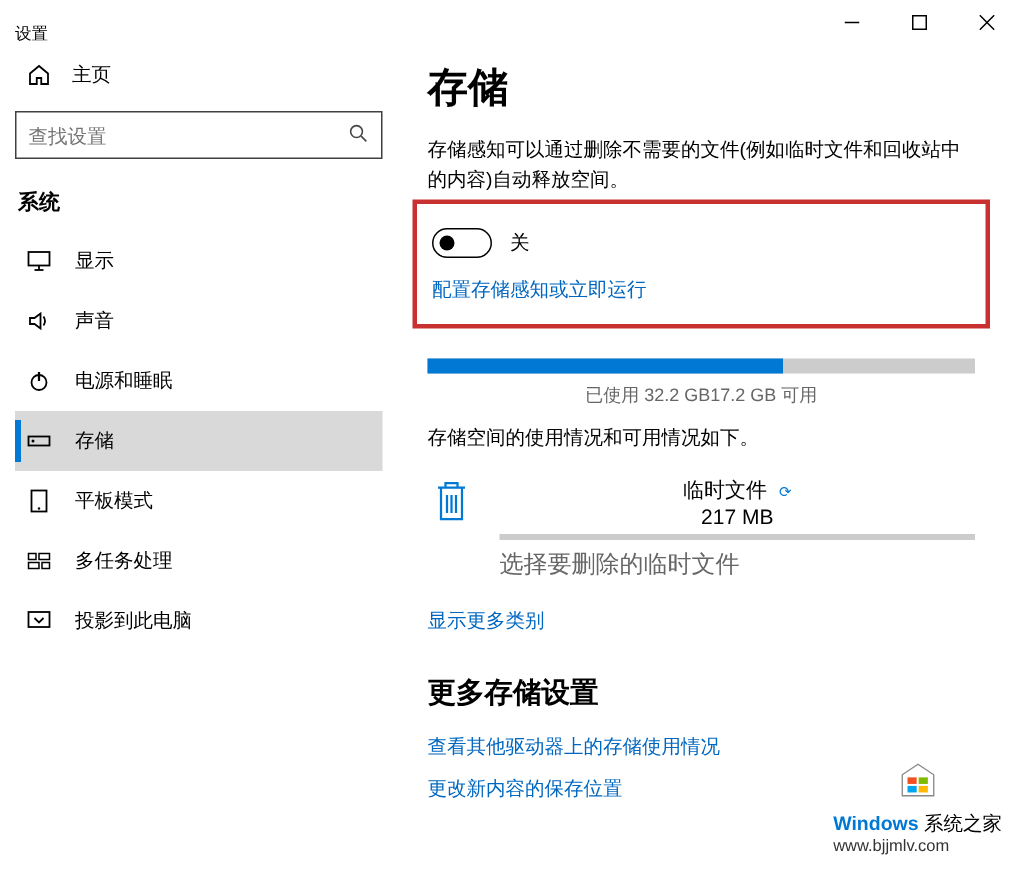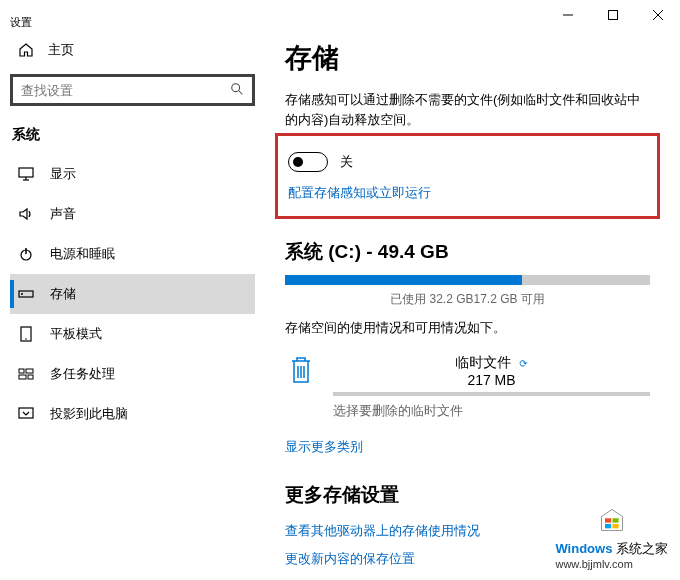--- a/index.html
+++ b/index.html
@@ -54,21 +54,21 @@
     .home-icon {
       width: 16px;
       height: 16px;
       display:flex;
       align-items:center;
       justify-content:center;
     }
     .search-box {
       display: flex;
       align-items: center;
-      border: 3px solid #404040;
+      border: 1px solid #404040;
       height: 32px;
       padding: 0 8px;
       margin: 4px 0 8px 0;
       background: #fff;
       justify-content: flex-end;
     }
     .search-input {
       flex: 1;
       border: none;
       outline: none;
@@ -203,21 +203,21 @@
       margin-bottom: 4px;
       align-items: center;
       flex-direction: column;
     }
     .storage-sub-bar {
       height: 4px;
       background: #ccc;
       margin-bottom: 6px;
     }
     .storage-sub {
-      font-size: 13px;
+      font-size: 16px;
       color: #666;
     }
     .more-title {
       font-size: 19px;
       font-weight: 600;
       margin: 26px 0 14px 0;
     }
     .link-block {
       margin: 10px 0;
     }
@@ -365,21 +365,20 @@
     <div class="highlight-box">
       <div class="toggle-row">
         <div class="toggle">
           <div class="toggle-knob"></div>
         </div>
         <span>关</span>
       </div>
       <div class="link">配置存储感知或立即运行</div>
     </div>
 
-    <div class="drive-title">系统 (C:) - 49.4 GB</div>
     <div class="usage-bar">
       <div class="usage-fill"></div>
     </div>
     <div class="usage-labels">
       <span>已使用 32.2 GB</span>
       <span>17.2 GB 可用</span>
     </div>
     <div class="desc">存储空间的使用情况和可用情况如下。</div>
 
     <div class="storage-item">

